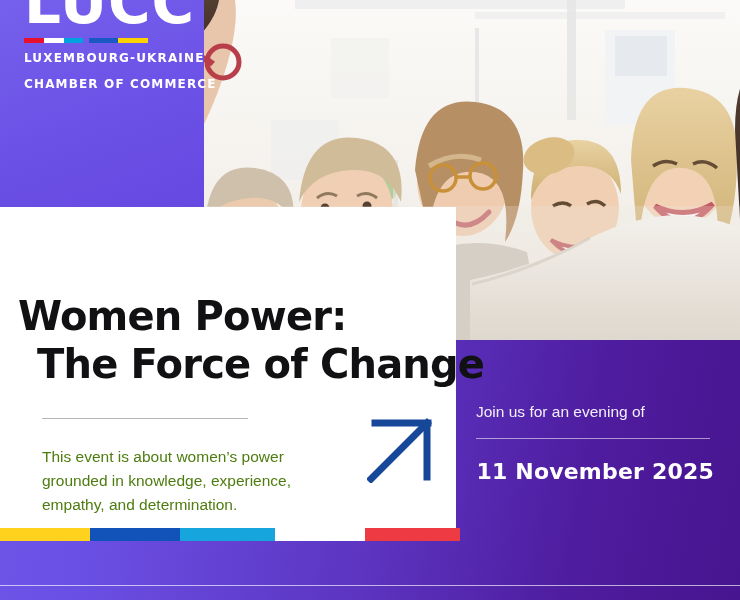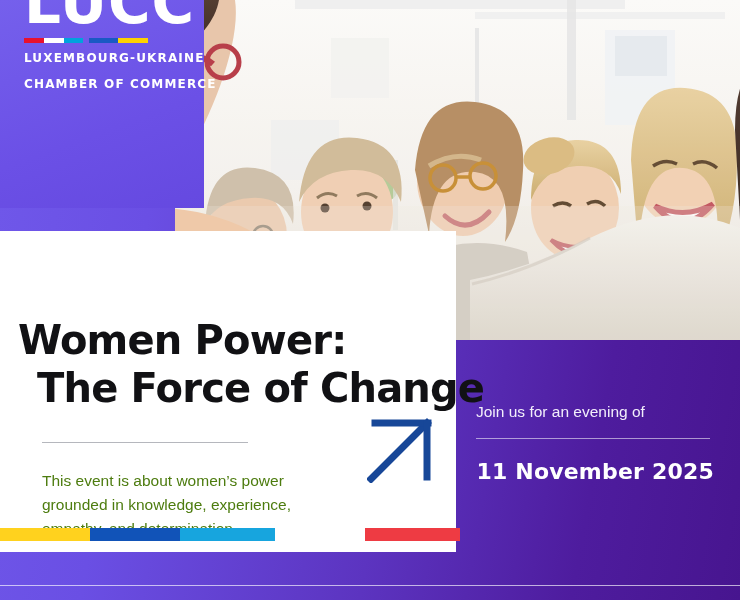--- a/index.html
+++ b/index.html
@@ -92,21 +92,20 @@
   .photo svg { display: block; width: 100%; height: 100%; }
 
   
   .card {
     position: absolute;
     left: 0;
     top: 207px;
     width: 456px;
     height: 321px;
     background: #ffffff;
-    margin-top: 24px;
   }
 
   .card-inner {
     position: absolute;
     left: 18px;
     top: 58px;
     right: 16px;
   }
 
   .title {

